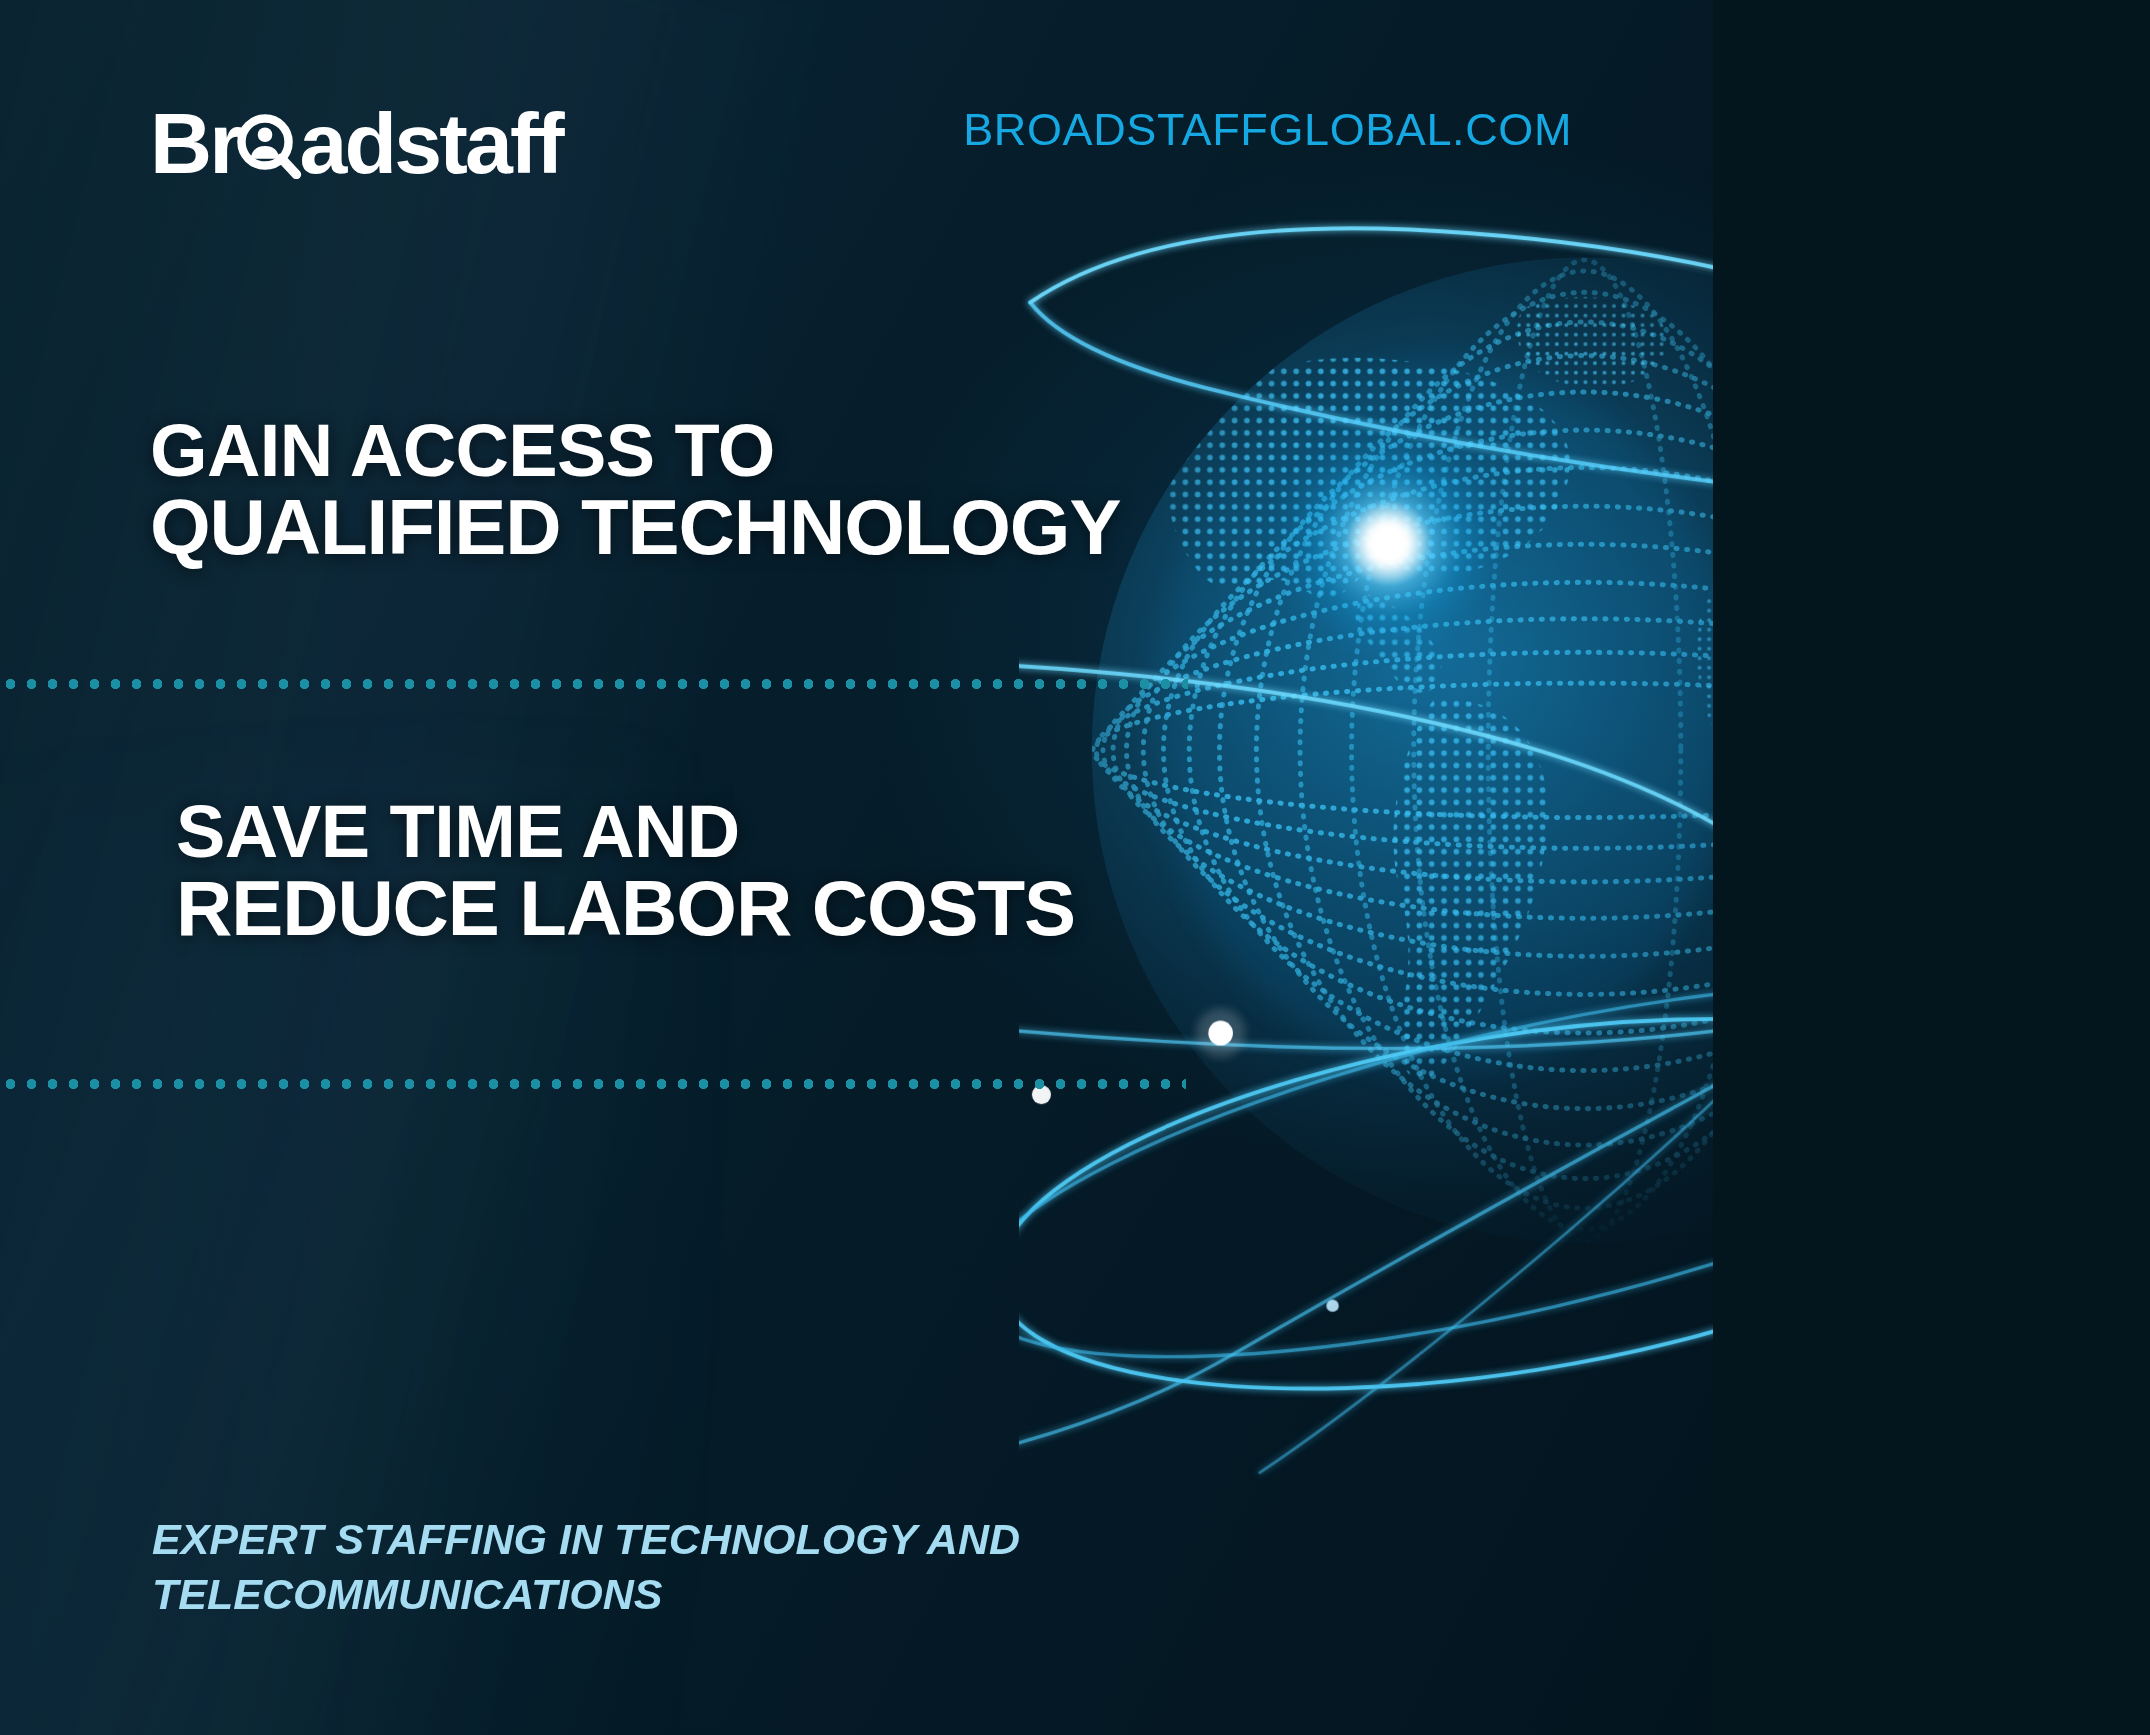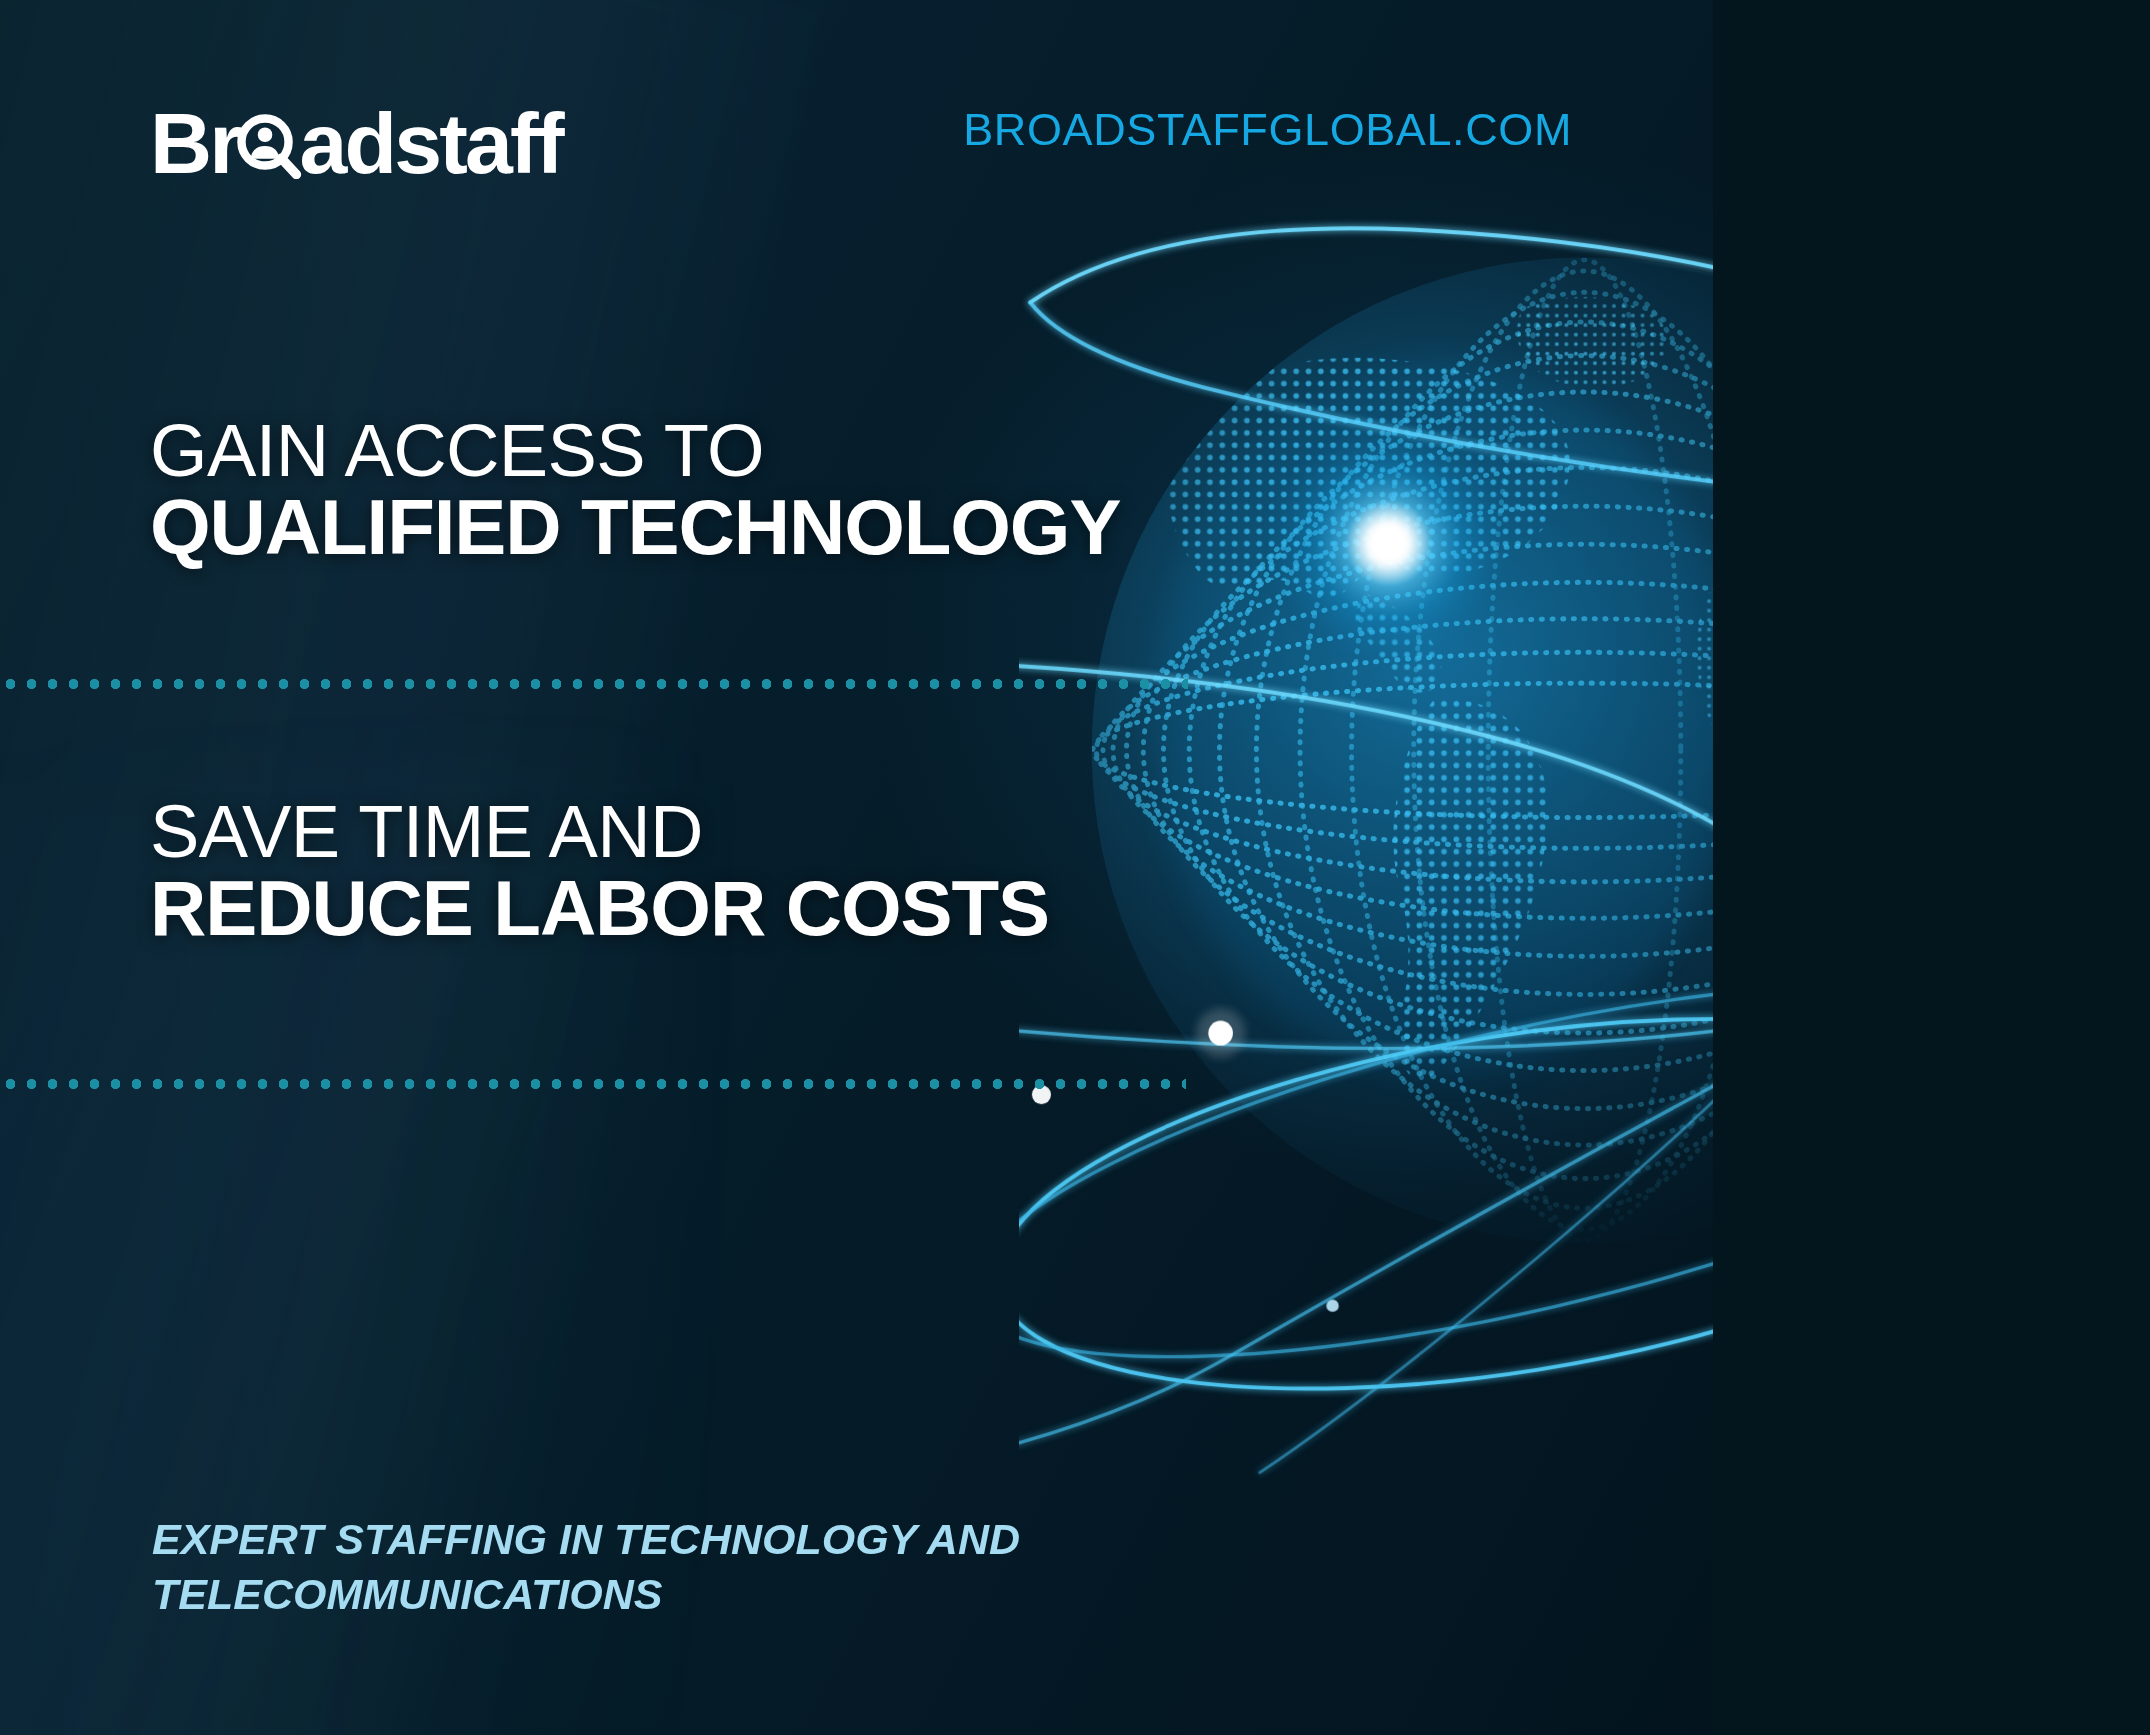--- a/index.html
+++ b/index.html
@@ -51,31 +51,31 @@
   
   #site-url{
     position:absolute;right:141px;top:104px;
     font-size:45px;font-weight:400;letter-spacing:0.6px;
     color:#16a8e2;white-space:nowrap;
   }
 
   
   .block{position:absolute;left:150px;white-space:nowrap;}
   .line-light{
-    font-size:74px;font-weight:400;color:#ffffff;
+    font-size:74px;font-weight:700;color:#ffffff;
     letter-spacing:-0.6px;line-height:1.02;
     text-shadow:0 2.2px 14.6px rgba(0,0,0,0.55);
   }
   .line-bold{
     font-size:78px;font-weight:700;color:#ffffff;
     letter-spacing:-1.1px;line-height:1.02;
     text-shadow:0 2.2px 14.6px rgba(0,0,0,0.55);
   }
   #block-1{top:413px;}
-  #block-2{top:794px;}
+  #block-2{top:794px;margin-left:26px;}
   #block-3{top:1192px;left:158px;}
   #block-3 .line-light{color:#e8edf0;}
   #block-3 .line-bold{color:#dde4e8;}
 
   
   .divider{
     position:absolute;left:0px;height:10px;
     background-image:radial-gradient(circle closest-side, #1b8fa3 98%, rgba(27,143,163,0) 100%);
     background-size:21px 10px;background-repeat:repeat-x;
   }

